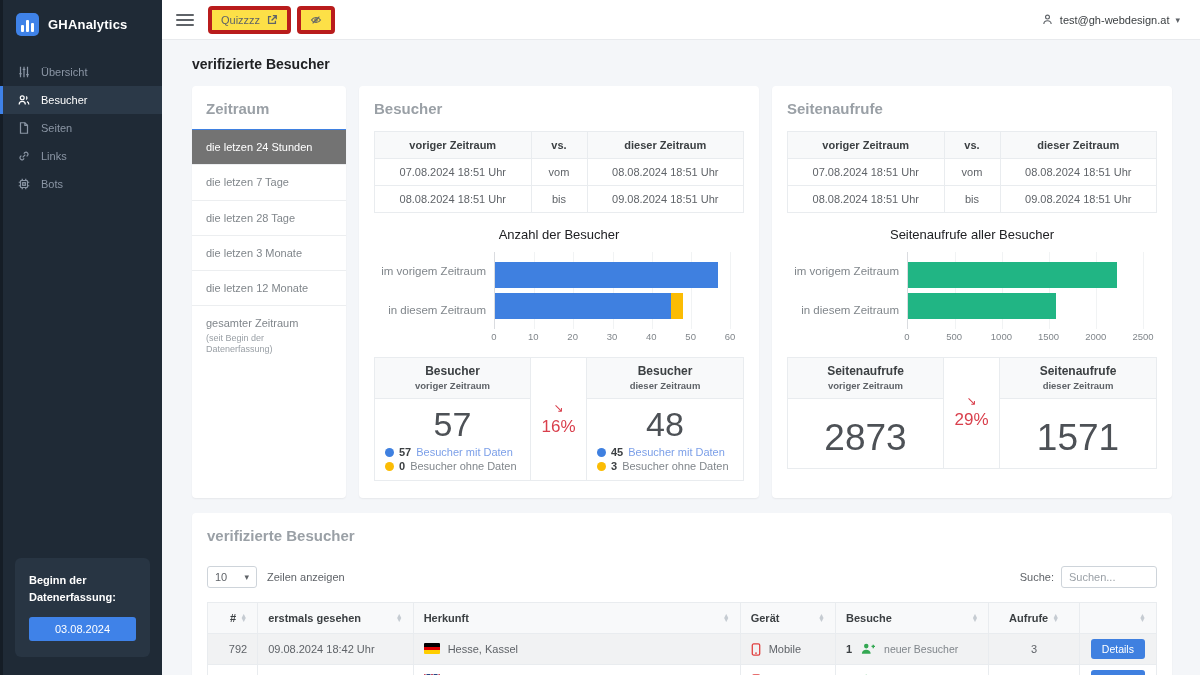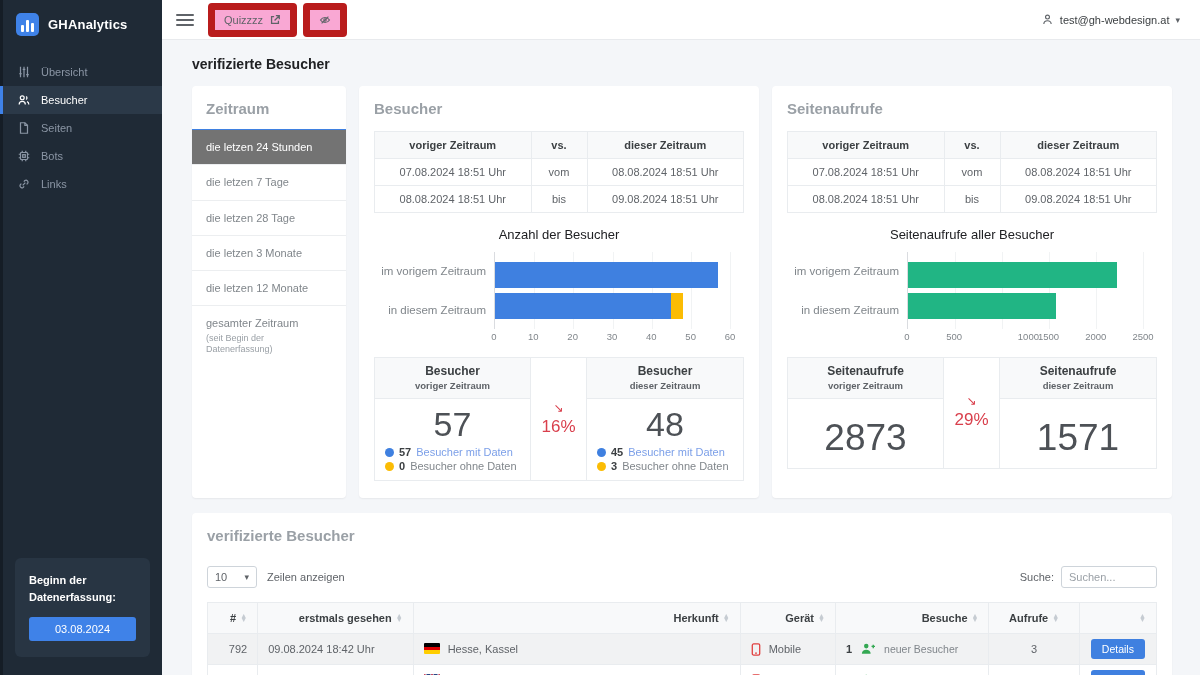--- a/index.html
+++ b/index.html
@@ -21,21 +21,21 @@
   .nav-item.active svg { stroke:#fff; }
   .side-footer { margin-top:auto; margin:auto 12px 18px 12px; background:#283543; border-radius:6px; padding:14px 14px 16px 14px; }
   .side-footer .sf-label { color:#fff; font-weight:bold; font-size:11px; line-height:1.5; }
   .sf-date { margin-top:12px; background:#3f82e8; color:#fff; text-align:center; border-radius:3px; padding:6px 0; font-size:11px; cursor:pointer; }
 
   
   .main { flex:1; display:flex; flex-direction:column; overflow:hidden; }
   .topbar { height:40px; background:#fff; border-bottom:1px solid #e8eaed; display:flex; align-items:center; padding:0 20px 0 14px; flex-shrink:0; }
   .hamburger { width:18px; display:flex; flex-direction:column; gap:3px; cursor:pointer; margin-right:14px; }
   .hamburger i { display:block; height:2px; background:#5f6368; border-radius:1px; }
-  .tb-btn { display:inline-flex; align-items:center; gap:6px; border:7px solid #b91c1c; border-radius:4px; padding:4px 9px; color:#5f6368; background:#f9a8d4; cursor:pointer; font-size:11px; margin-right:6px; }
+  .tb-btn { display:inline-flex; align-items:center; gap:6px; border:4px solid #b91c1c; border-radius:4px; padding:4px 9px; color:#5f6368; background:#fde047; cursor:pointer; font-size:11px; margin-right:6px; }
   .tb-btn svg { width:12px; height:12px; stroke:#5f6368; fill:none; stroke-width:1.5; }
   .account { margin-left:auto; display:flex; align-items:center; gap:6px; color:#3c4043; cursor:pointer; font-size:11px; }
   .account svg { width:13px; height:13px; stroke:#5f6368; fill:none; stroke-width:1.4; }
   .caret { font-size:9px; color:#5f6368; }
 
   .content { flex:1; overflow:hidden; padding:16px 30px 0 30px; }
   .page-title { font-size:14px; font-weight:bold; color:#202124; margin-bottom:14px; }
 
   .cards-row { display:flex; gap:13px; align-items:stretch; }
   .card { background:#fff; border-radius:4px; box-shadow:0 1px 2px rgba(0,0,0,.06); }
@@ -93,21 +93,21 @@
   .pagesize { display:flex; align-items:center; justify-content:space-between; width:50px; border:1px solid #ced4da; border-radius:3px; padding:4px 7px; color:#5f6368; cursor:pointer; }
   .rows-label { margin-left:10px; color:#5f6368; }
   .search-wrap { margin-left:auto; display:flex; align-items:center; gap:7px; color:#5f6368; }
   .search-wrap input { width:96px; height:22px; border:1px solid #ced4da; border-radius:3px; padding:0 7px; font-size:11px; font-family:"Liberation Sans",sans-serif; color:#3c4043; }
   .search-wrap input::placeholder { color:#9aa0a6; }
 
   table.data { width:100%; border-collapse:collapse; }
   table.data th, table.data td { border:1px solid #e9ecef; padding:0 10px; font-size:11px; height:31px; }
   table.data th { background:#f8f9fa; font-weight:bold; color:#3c4043; cursor:pointer; }
   table.data tr.stripe td { background:#f1f2f3; }
-  .th-inner { display:flex; align-items:center; justify-content:flex-end; gap:4px; }
+  .th-inner { display:flex; align-items:center; justify-content:space-between; gap:4px; }
   .th-inner.right { justify-content:flex-end; } .th-inner.center { justify-content:center; }
   .sort { display:inline-flex; flex-direction:column; line-height:.55; font-size:7px; color:#c6ccd2; }
   .col-id { width:50px; text-align:right; color:#5f6368; }
   .col-seen { width:155px; color:#5f6368; }
   .col-origin { width:326px; color:#5f6368; }
   .col-device { width:95px; color:#5f6368; }
   .col-visits { width:153px; }
   .col-views { width:90px; text-align:center; color:#5f6368; }
   .col-action { width:77px; text-align:center; }
   .flag { display:inline-block; width:16px; height:11px; vertical-align:-1px; margin-right:8px; border-radius:1px; overflow:hidden; }
@@ -151,32 +151,32 @@
       </div>
       <div class="nav-item">
         <svg viewBox="0 0 16 16">
             <path d="M4 2h5l3 3v9H4z"></path>
             <path d="M9 2v3h3"></path>
           </svg>
         <span>Seiten</span>
       </div>
       <div class="nav-item">
         <svg viewBox="0 0 16 16">
+            <path d="M6.5 9.5l3-3M5 7.5 3.8 8.7a2.3 2.3 0 0 0 3.2 3.2L8.2 10.7"></path>
+            <path d="M11 8.5l1.2-1.2a2.3 2.3 0 0 0-3.2-3.2L7.8 5.3"></path>
+          </svg>
+        <span>Links</span>
+      </div>
+      <div class="nav-item">
+        <svg viewBox="0 0 16 16">
             <rect x="4" y="4" width="8" height="8" rx="1"></rect>
             <rect x="6.5" y="6.5" width="3" height="3"></rect>
             <path d="M6 4V2M10 4V2M6 14v-2M10 14v-2M4 6H2M4 10H2M14 6h-2M14 10h-2"></path>
           </svg>
         <span>Bots</span>
-      </div>
-      <div class="nav-item">
-        <svg viewBox="0 0 16 16">
-            <path d="M6.5 9.5l3-3M5 7.5 3.8 8.7a2.3 2.3 0 0 0 3.2 3.2L8.2 10.7"></path>
-            <path d="M11 8.5l1.2-1.2a2.3 2.3 0 0 0-3.2-3.2L7.8 5.3"></path>
-          </svg>
-        <span>Links</span>
       </div>
     </nav>
     <div class="side-footer">
       <div class="sf-label">Beginn der Datenerfassung:</div>
       <div class="sf-date">03.08.2024</div>
     </div>
   </aside>
 
   <div class="main">
     <div class="topbar">
@@ -369,21 +369,21 @@
                     <div class="bar-seg" style="width: 88.76%; background: rgb(33, 181, 132);"></div>
                   </div>
                   <div class="bar-row">
                     <div class="bar-seg" style="width: 62.84%; background: rgb(33, 181, 132);"></div>
                   </div>
                 </div>
               <div></div>
               <div class="axis">
                   <span class="tick" style="left: 0%;">0</span>
                   <span class="tick" style="left: 20%;">500</span>
-                  <span class="tick" style="left: 40%; margin-left: 27px;">1000</span>
+                  <span class="tick" style="left: 40%;">1000</span>
                   <span class="tick" style="left: 60%;">1500</span>
                   <span class="tick" style="left: 80%;">2000</span>
                   <span class="tick" style="left: 100%;">2500</span>
                 </div>
             </div>
           </div>
 
           <div class="stats">
             <div class="stat-col">
               <div class="stat-head">

